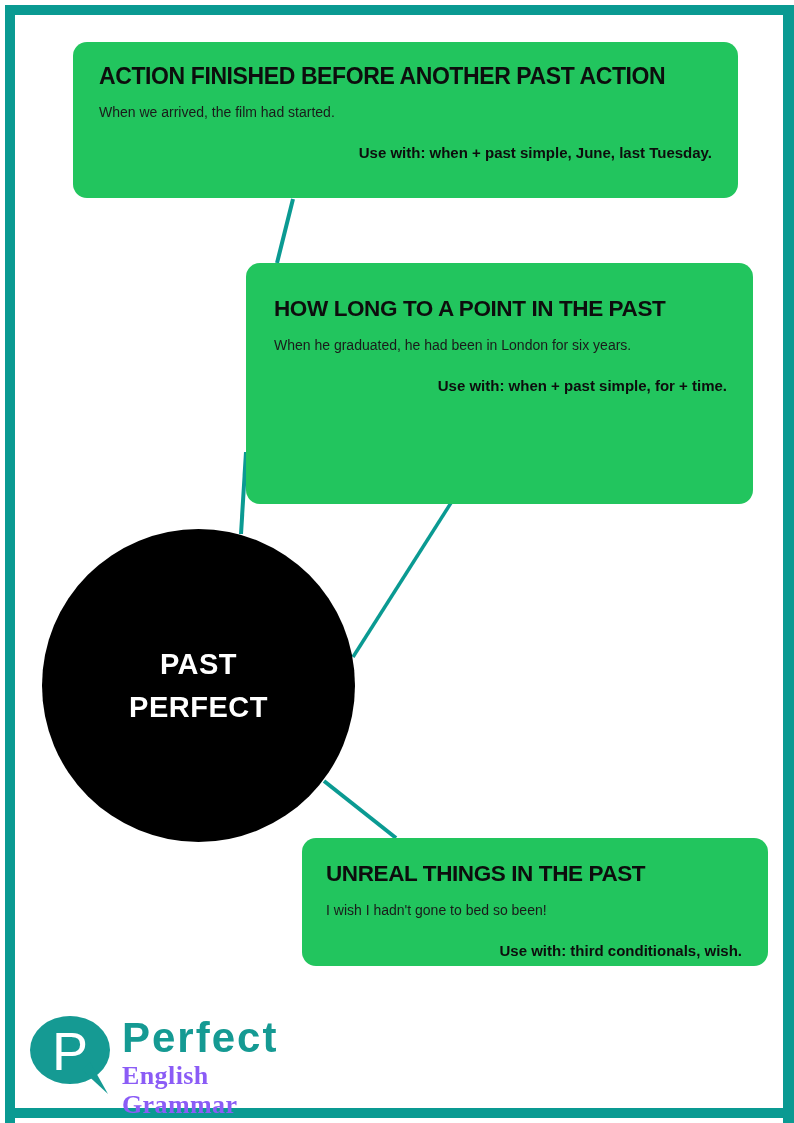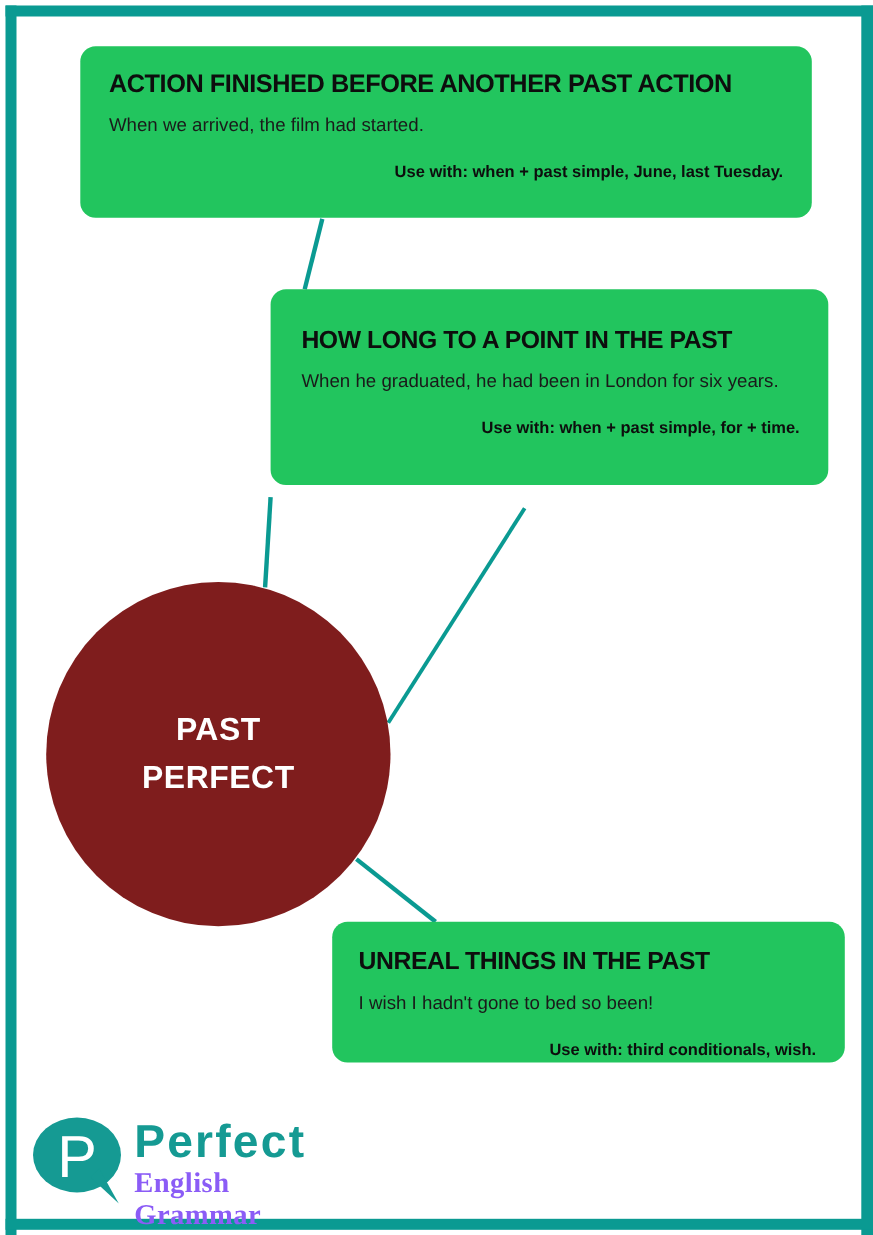--- a/index.html
+++ b/index.html
@@ -43,38 +43,38 @@
   }
 
   
   .card {
     position: absolute;
     background: #22c55e;
     border-radius: 14px;
     box-sizing: border-box;
   }
   .card-1 { left: 73px;  top: 42px;  width: 665px; height: 156px; padding: 22px 26px 0 26px; }
-  .card-2 { left: 246px; top: 263px; width: 507px; height: 178px; padding: 34px 26px 0 28px; }
+  .card-2 { left: 246px; top: 263px; width: 507px; height: 241px; padding: 34px 26px 0 28px; }
   .card-3 { left: 302px; top: 838px; width: 466px; height: 128px; padding: 24px 26px 0 24px; }
 
   .card-title {
     font-family: "Liberation Sans", sans-serif;
     font-weight: bold;
     font-size: 23px;
     line-height: 1.1;
     letter-spacing: -0.4px;
     color: #0d0d0d;
     margin: 0 0 14px 0;
     white-space: nowrap;
   }
   .card-2 .card-title,
   .card-3 .card-title { font-size: 22.5px; }
 
   .card-example {
-    font-size: 17px;
+    font-size: 14px;
     color: #1a1a1a;
     margin: 0 0 22px 0;
     line-height: 1.3;
   }
   .card-usewith {
     font-size: 15px;
     font-weight: bold;
     color: #0d0d0d;
     margin: 0;
     line-height: 1.3;
@@ -82,26 +82,27 @@
   }
 
   
   .hub {
     position: absolute;
     left: 42px;
     top: 529px;
     width: 313px;
     height: 313px;
     border-radius: 50%;
-    background: #7f1d1d;
+    background: #000000;
     display: flex;
     flex-direction: column;
     align-items: center;
     justify-content: center;
     text-align: center;
+    text-decoration: underline;
   }
   .hub-line {
     font-family: "Liberation Sans", sans-serif;
     font-weight: bold;
     font-size: 29px;
     letter-spacing: 0.5px;
     color: #ffffff;
     line-height: 1.45;
   }
 

